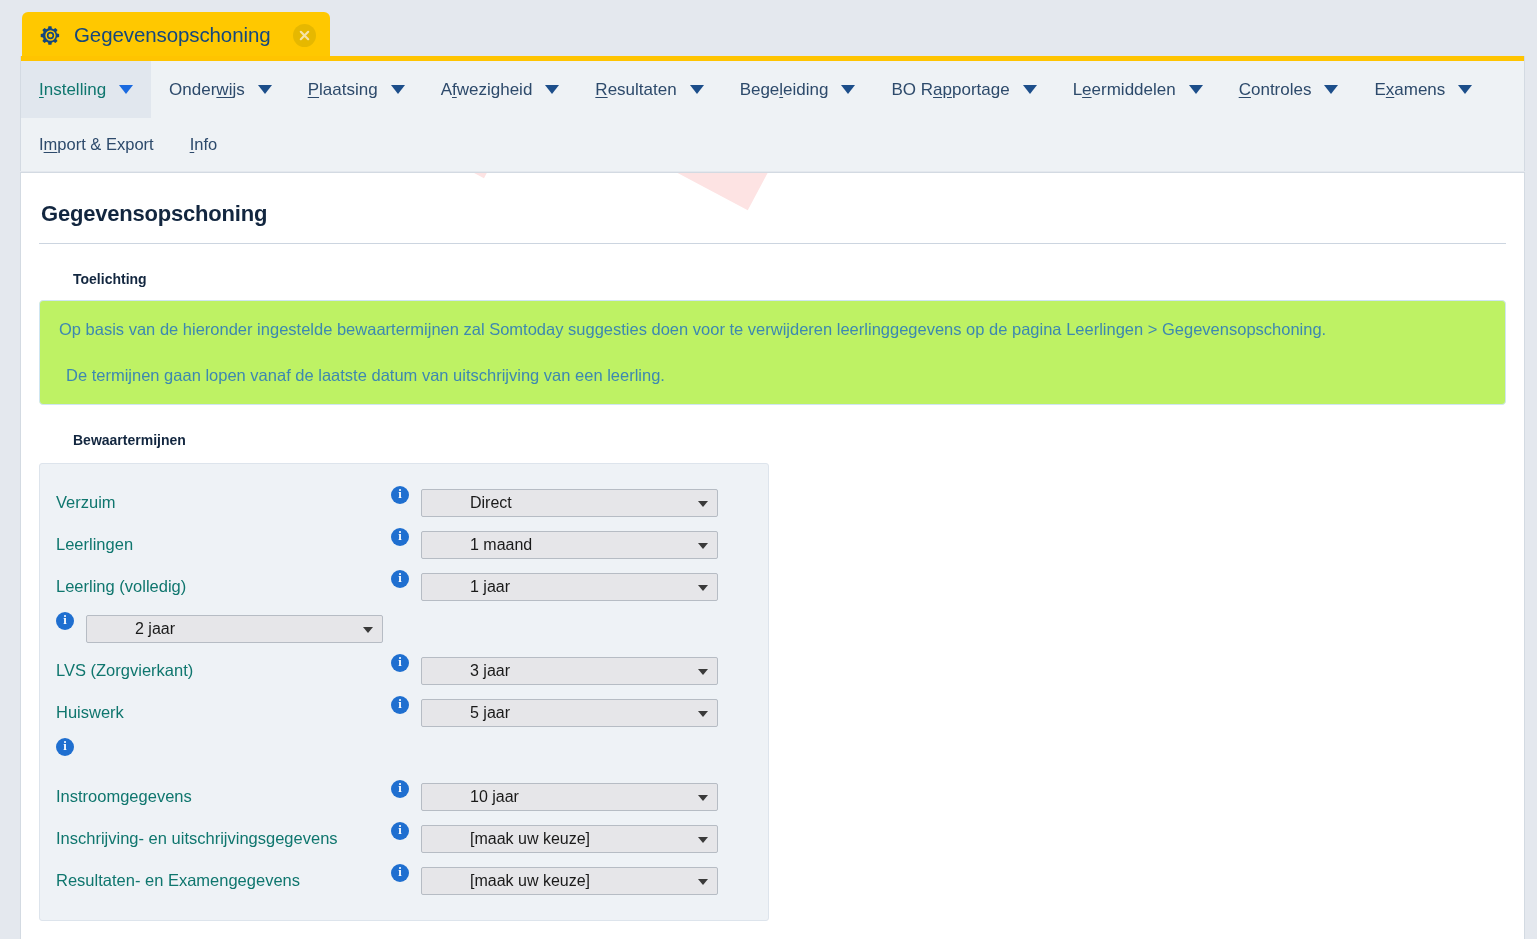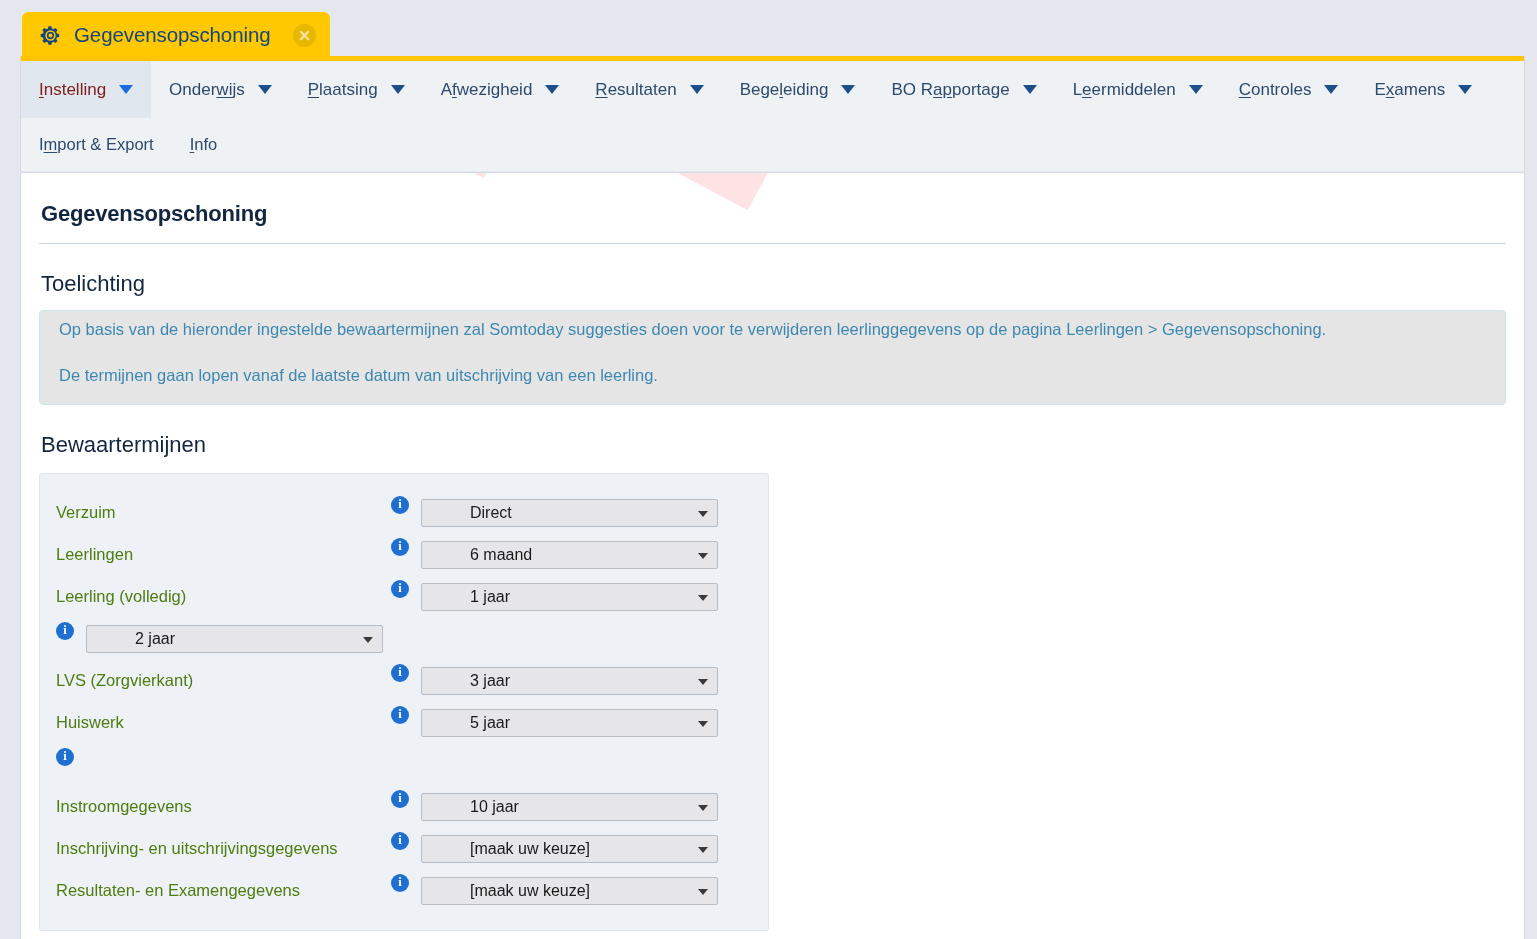--- a/index.html
+++ b/index.html
@@ -89,21 +89,21 @@
     cursor: pointer;
     white-space: nowrap;
   }
   .nav-item .lbl { position: relative; }
   .nav-item .lbl .mn {
     text-decoration: underline;
     text-underline-offset: 2px;
   }
   .nav-item.active {
     background: #e1e7ee;
-    color: #7f1d1d;
+    color: #0f766e;
   }
   .nav-item.active .lbl .mn { text-decoration: underline; }
   .caret {
     width: 0; height: 0;
     border-left: 7px solid transparent;
     border-right: 7px solid transparent;
     border-top: 9px solid #1c4e8a;
     flex: none;
   }
   .nav-item.active .caret { border-top-color: #1a6ae0; }
@@ -150,60 +150,61 @@
     color: #12263f;
     padding: 28px 0 16px 2px;
     letter-spacing: -0.2px;
   }
   .title-rule {
     height: 1px;
     background: #ccd5e0;
     margin: 0 0 0 0;
   }
   .section-head {
-    font-size: 22px;
-    font-weight: normal;
+    font-size: 14px;
+    font-weight: bold;
     color: #12263f;
     padding: 27px 0 13px 2px;
+    margin-left: 32px;
   }
   #info-box {
-    background: #e5e5e5;
+    background: #bef264;
     border: 1px solid #cfe6f1;
     border-radius: 4px;
-    padding: 7px 19px 17px 19px;
+    padding: 17px 19px 17px 19px;
     box-sizing: border-box;
   }
   #info-box p {
     margin: 0;
     font-size: 16.5px;
     color: #3d88b0;
     line-height: 1.38;
   }
-  #info-box p + p { margin-top: 23px; }
+  #info-box p + p { margin-top: 23px; margin-left: 7px; }
 
   
   #form-panel {
     margin-top: 2px;
     width: 730px;
     background: #eef2f6;
     border: 1px solid #dde4ec;
     border-radius: 3px;
     padding: 18px 0 18px 0;
     box-sizing: border-box;
   }
   .form-row {
     display: flex;
     align-items: center;
     height: 42px;
     padding-left: 16px;
   }
   .form-label {
     width: 335px;
     font-size: 16.5px;
-    color: #4d7c0f;
+    color: #0f766e;
     flex: none;
     white-space: nowrap;
   }
   .info-icon {
     width: 18px; height: 18px;
     border-radius: 50%;
     background: #1f6fd0;
     color: #ffffff;
     font-size: 12.5px;
     font-weight: bold;
@@ -345,21 +346,21 @@
           <div class="info-icon">i</div>
           <div class="select-box">
             <span class="sel-val">Direct</span>
             <span class="sel-arrow"></span>
           </div>
         </div>
         <div class="form-row">
           <div class="form-label">Leerlingen</div>
           <div class="info-icon">i</div>
           <div class="select-box">
-            <span class="sel-val">6 maand</span>
+            <span class="sel-val">1 maand</span>
             <span class="sel-arrow"></span>
           </div>
         </div>
         <div class="form-row">
           <div class="form-label">Leerling (volledig)</div>
           <div class="info-icon">i</div>
           <div class="select-box">
             <span class="sel-val">1 jaar</span>
             <span class="sel-arrow"></span>
           </div>

